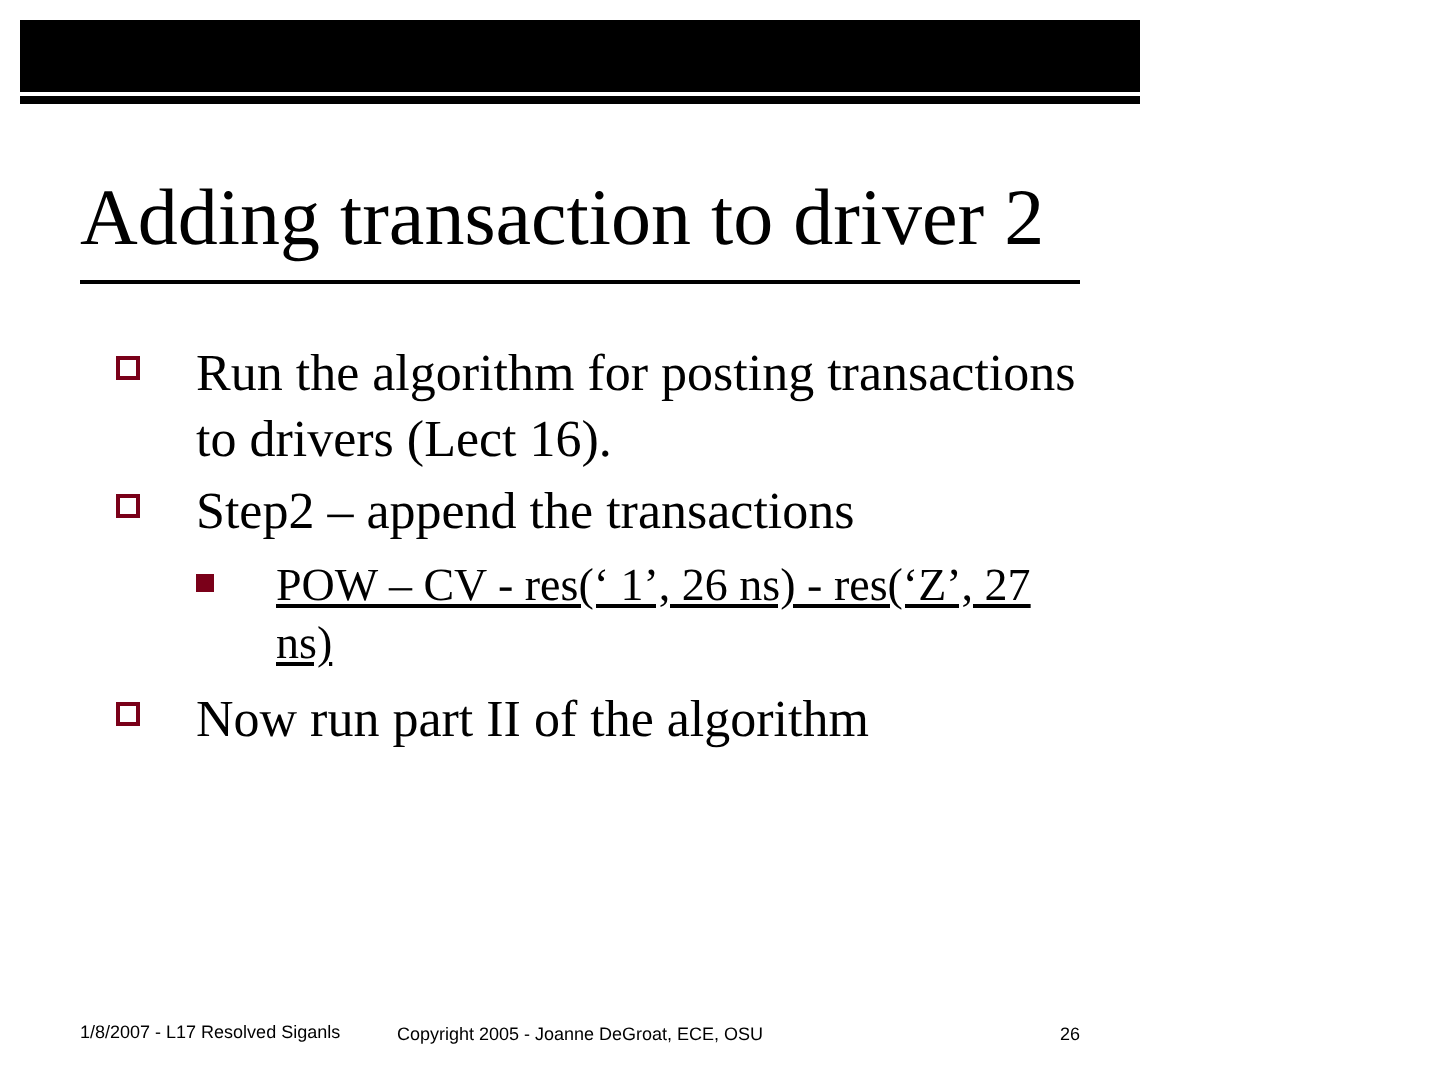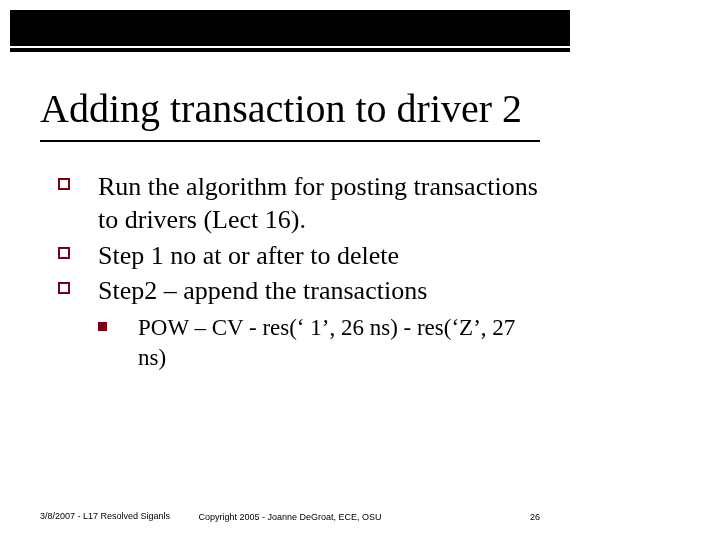--- a/index.html
+++ b/index.html
@@ -72,20 +72,21 @@
     border: 2px solid #7a0019;
     box-sizing: border-box;
   }
   .l2 {
     position: relative;
     padding-left: 40px;
     margin-left: 40px;
     font-size: 23px;
     margin-top: 6px;
     margin-bottom: 6px;
+    text-decoration: underline;
   }
   .l2 .bullet-square {
     position: absolute;
     left: 0;
     top: 9px;
     width: 9px;
     height: 9px;
     background: #7a0019;
   }
   .footer {
@@ -131,35 +132,38 @@
 
   <div class="body">
 
     <div class="l1">
       <span class="bullet-box"></span>
       <span>Run the algorithm for posting transactions to drivers (Lect 16).</span>
     </div>
 
     <div class="l1">
       <span class="bullet-box"></span>
-      <span>Step 1 no at or after to delete</span>
     </div>
 
     <div class="l1">
       <span class="bullet-box"></span>
       <span>Step2 – append the transactions</span>
     </div>
 
     <div class="l2">
       <span class="bullet-square"></span>
       <span>POW – CV - res(‘ 1’, 26 ns) - res(‘Z’, 27 ns)</span>
     </div>
 
+    <div class="l1" style="margin-top:6px;">
+      <span class="bullet-box"></span>
+      <span>Now run part II of the algorithm</span>
+    </div>
 
   </div>
 
   <div class="footer">
-    <div class="footer-left">3/8/2007 - L17 Resolved Siganls</div>
+    <div class="footer-left">1/8/2007 - L17 Resolved Siganls</div>
     <div class="footer-center">Copyright 2005 - Joanne DeGroat, ECE, OSU</div>
     <div class="footer-right">26</div>
   </div>
 
 </div>
 
 </body></html>

